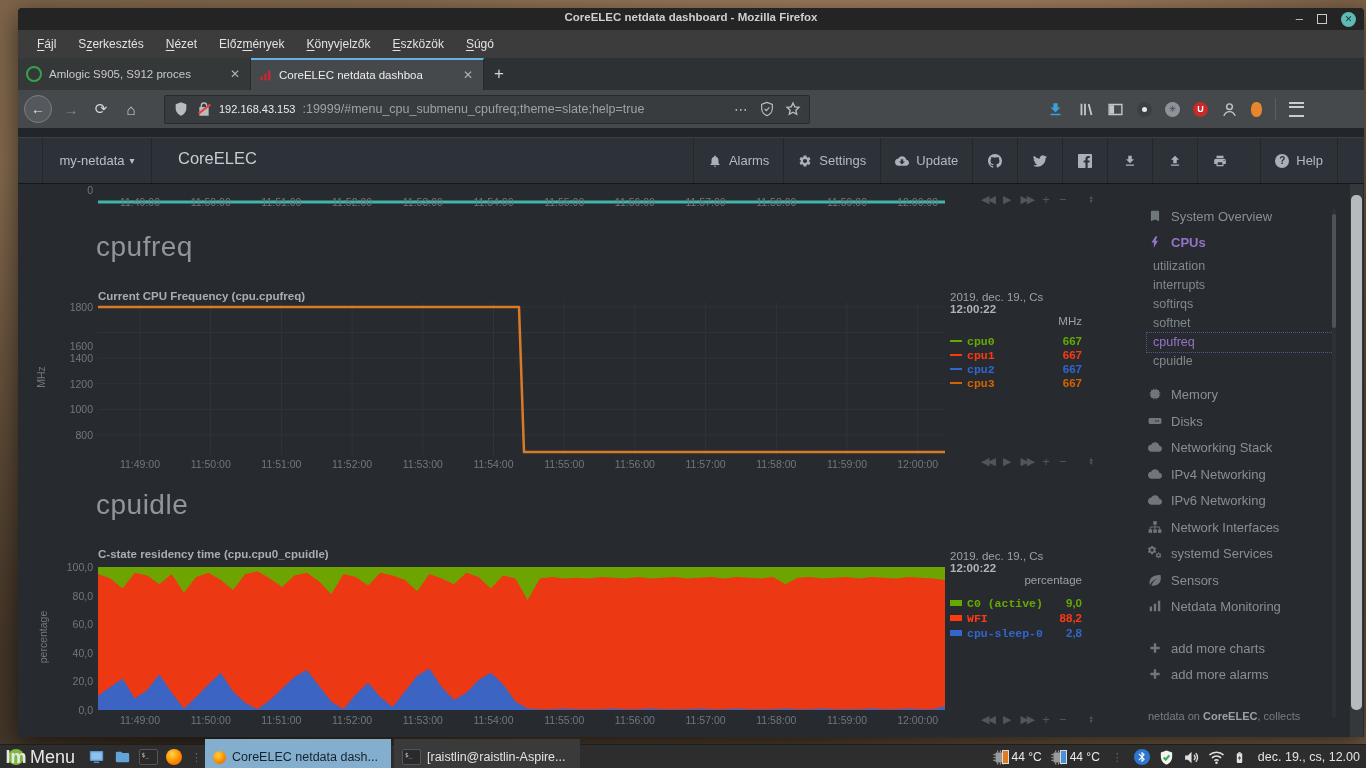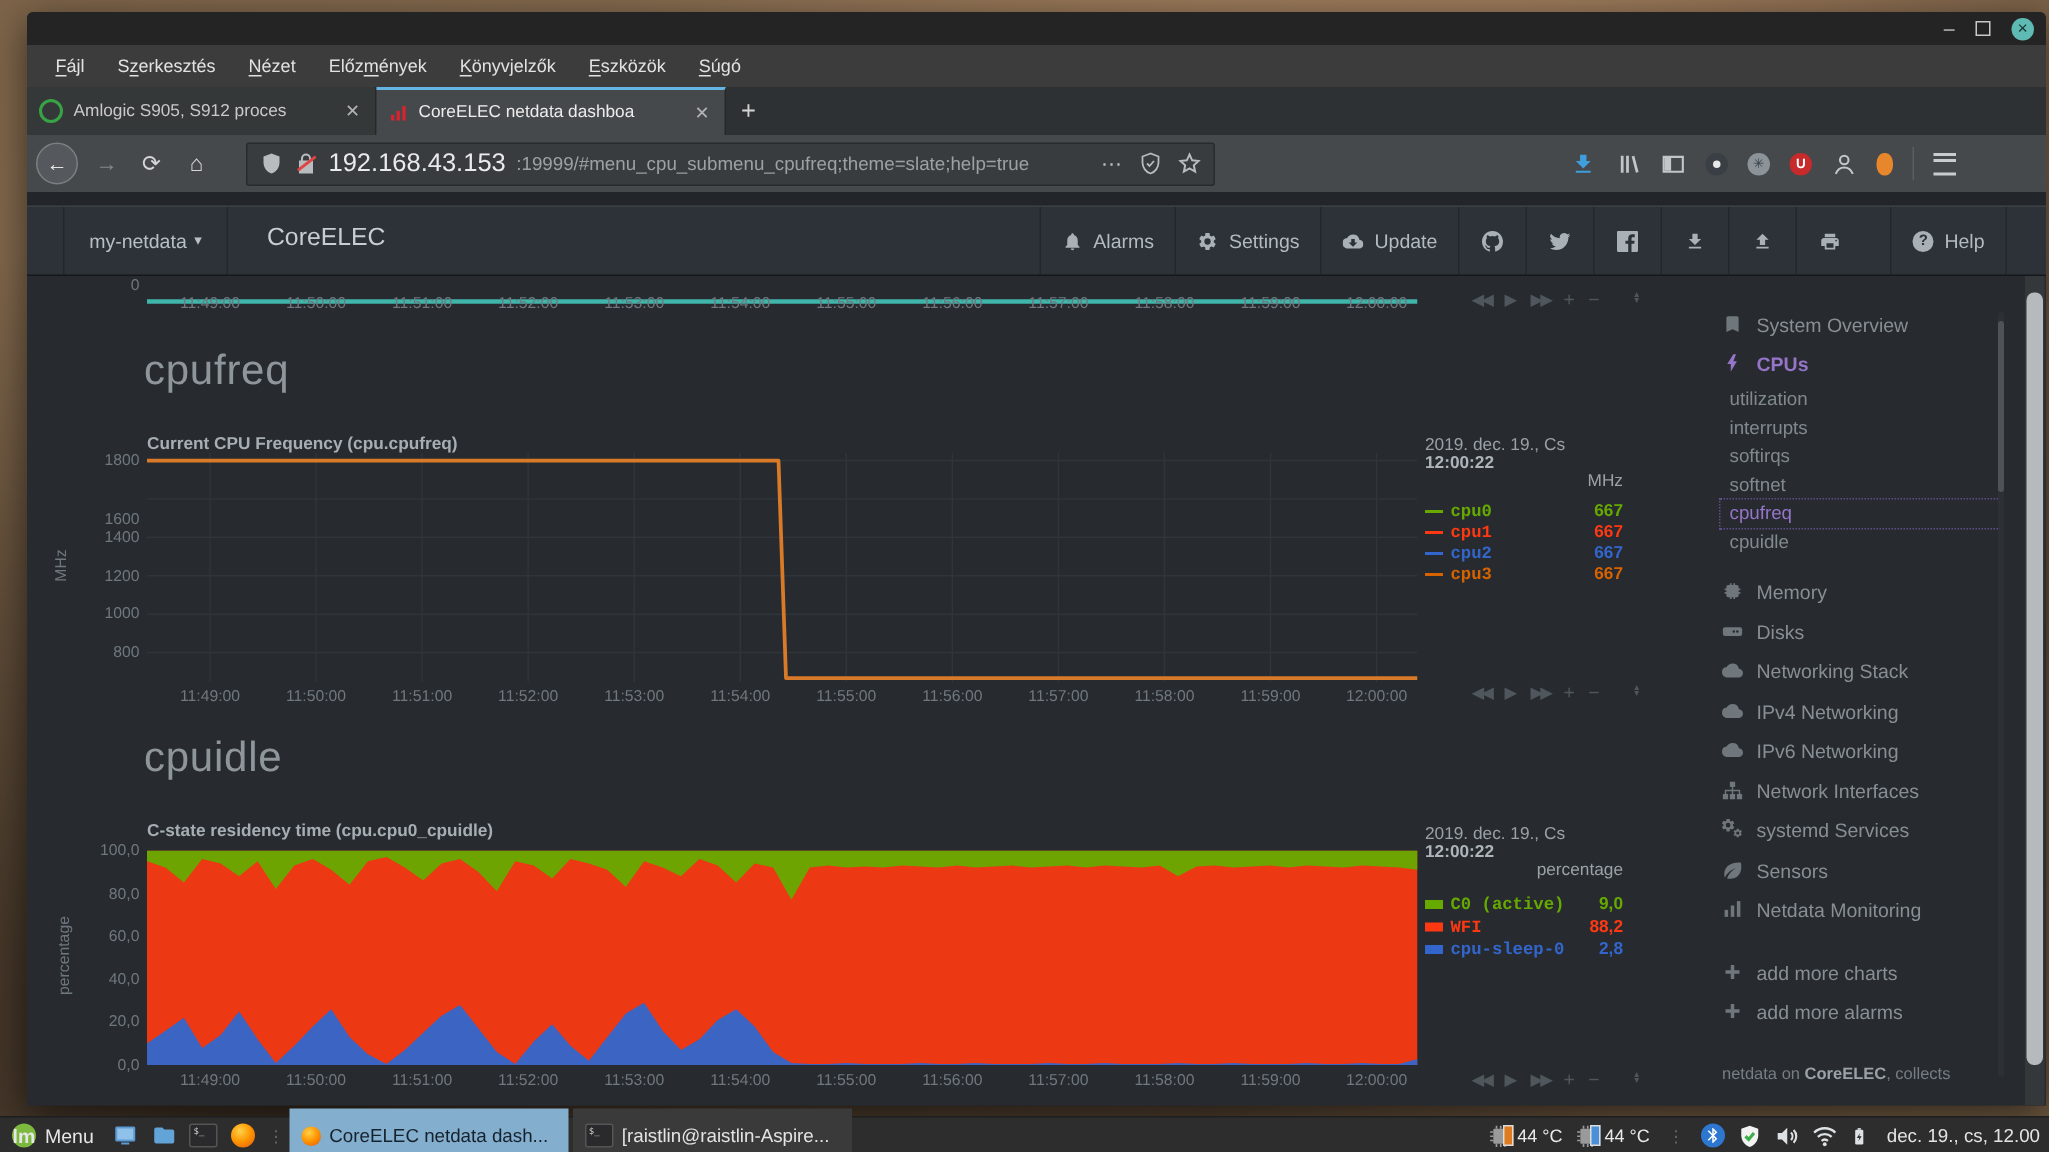--- a/index.html
+++ b/index.html
@@ -30,21 +30,21 @@
   .tab .ttl{flex:1;white-space:nowrap;overflow:hidden;}
   .tab .x{color:#b2b2b2;font-size:12px;padding:0 2px;}
   .newtab{width:30px;display:flex;align-items:center;justify-content:center;color:#d3d3d3;font-size:17px;}
   #navbar{left:0;top:82px;right:0;height:38px;background:#45494c;display:flex;align-items:center;padding:0 6px;}
   .navic{color:#d6d6d6;font-size:15px;width:30px;text-align:center;}
   .backc{width:26px;height:26px;border-radius:50%;background:#55595d;border:1px solid #7c7f82;color:#e4e4e4;
     display:flex;align-items:center;justify-content:center;font-size:14px;margin-right:4px;}
   .fwd{color:#85898c;}
   #urlfield{margin-left:18px;width:628px;height:27px;background:#383c3e;border:1px solid #282b2d;border-radius:2px;
     display:flex;align-items:center;padding:0 8px;gap:7px;}
-  #urlfield .uh{color:#e9eaeb;font-size:17px;white-space:nowrap;}
+  #urlfield .uh{color:#e9eaeb;font-size:11px;white-space:nowrap;}
   #urlfield .ur{color:#9da1a4;font-size:12.5px;white-space:nowrap;overflow:hidden;flex:1;}
   .uic{width:16px;height:16px;flex:none;color:#b9bcbe;}
   .lockwrap{position:relative;width:16px;height:16px;}
   .lockwrap .slash{position:absolute;left:1px;top:7px;width:15px;height:2px;background:#e04343;transform:rotate(-38deg);}
   .pageact{display:flex;align-items:center;gap:10px;color:#b9bcbe;padding-left:4px;}
   #toolicons{position:absolute;right:60px;top:0;height:38px;display:flex;align-items:center;gap:13px;}
   .ticn{width:17px;height:17px;color:#c3c6c8;}
   .extc{width:15px;height:15px;border-radius:50%;display:flex;align-items:center;justify-content:center;
     font-size:9px;font-weight:bold;color:#fff;}
   .sep-v{width:1px;height:22px;background:#5a5e61;}
@@ -99,21 +99,21 @@
   
   #sb-track{left:1332px;top:56px;width:13px;bottom:0;background:#34383b;}
   #sb-thumb{left:1333px;top:67px;width:11px;height:515px;background:#b7babc;border-radius:5px;}
   #insb{left:1314px;top:80px;width:4px;height:510px;background:#2c3135;border-radius:2px;}
   #insb-th{left:1314px;top:86px;width:4px;height:114px;background:#4d5358;border-radius:2px;}
   
   #taskbar{left:0;top:744px;width:1366px;height:24px;background:#2d2d2d;border-top:1px solid #1e1e1e;display:flex;align-items:center;}
   .tbmenu{display:flex;align-items:center;gap:6px;padding:0 8px;height:100%;}
   .mintlogo{width:16px;height:16px;border-radius:50%;background:#7cb93e;color:#fff;font-size:7.5px;font-weight:bold;
     display:flex;align-items:center;justify-content:center;}
-  .tbmenu span{color:#e6e6e6;font-size:13px;}
+  .tbmenu span{color:#e6e6e6;font-size:18px;}
   .launch{width:26px;height:100%;display:flex;align-items:center;justify-content:center;}
   .termic{width:15px;height:13px;background:#2a2a2c;border:1px solid #555;border-radius:2px;color:#cfd4cf;
     font-size:6px;font-family:"DejaVu Sans Mono",monospace;display:flex;align-items:flex-start;padding:1px 0 0 2px;}
   .ffic{width:16px;height:16px;border-radius:50%;background:radial-gradient(circle at 38% 32%,#ffd24a 0%,#ff9500 48%,#e1560f 100%);}
   .tbsep{color:#6a6a6a;font-size:11px;padding:0 4px;letter-spacing:-1px;}
   .taskw{height:36px;display:flex;align-items:center;gap:6px;padding:0 8px;margin-right:3px;font-size:12.5px;min-width:170px;}
   .taskw.active{background:#83aecd;color:#16222d;}
   .taskw.idle{background:#3a3a3a;color:#e3e3e3;}
   .tray{position:absolute;right:6px;top:0;height:24px;display:flex;align-items:center;gap:8px;}
   .tempw{display:flex;align-items:center;gap:3px;color:#eaeaea;font-size:12px;}
@@ -251,20 +251,21 @@
         <rect x="3" y="14" width="4" height="7" fill="#d9232e"></rect>
         <rect x="10" y="9" width="4" height="12" fill="#d9232e"></rect>
         <rect x="17" y="3" width="4" height="18" fill="#d9232e"></rect>
       </symbol>
   </defs>
 </svg>
 
 <div id="window" class="abs">
 
   <div id="titlebar" class="abs">
+    <div class="t">CoreELEC netdata dashboard - Mozilla Firefox</div>
     <div class="winbtns">
       <span class="minb">–</span>
       <span class="resb"></span>
       <span class="clsb">✕</span>
     </div>
   </div>
 
   <div id="menubar" class="abs">
     <span class="mitem"><span></span><u>F</u><span>ájl</span></span>
     <span class="mitem"><span>S</span><u>z</u><span>erkesztés</span></span>

